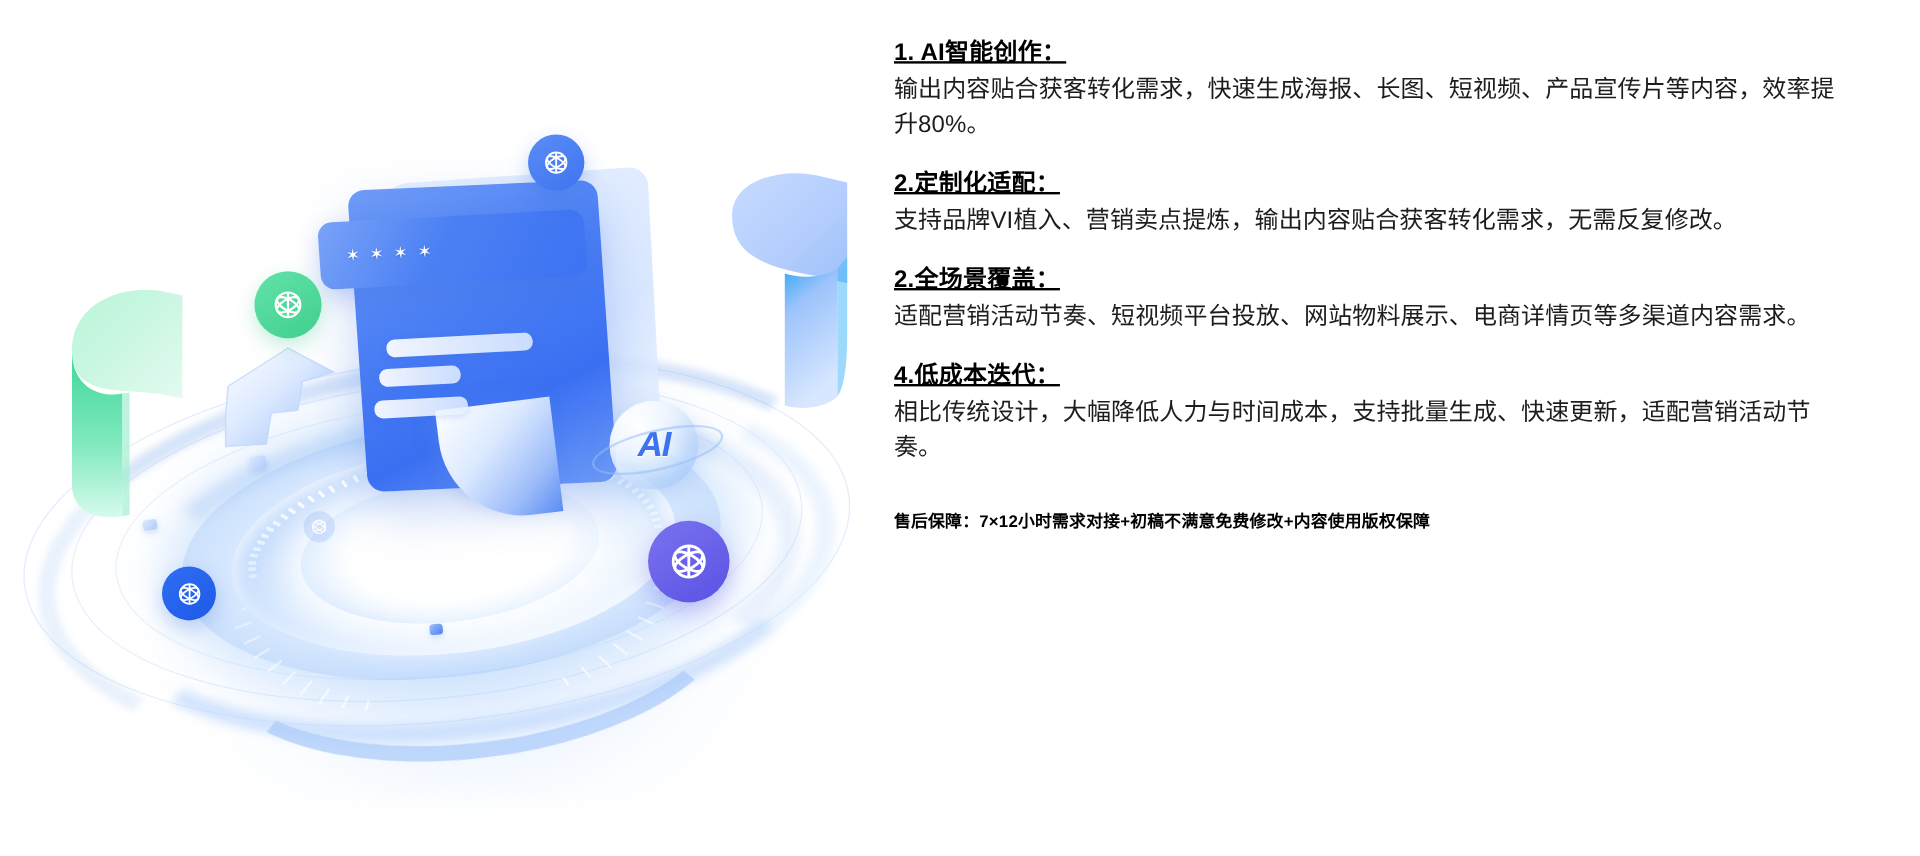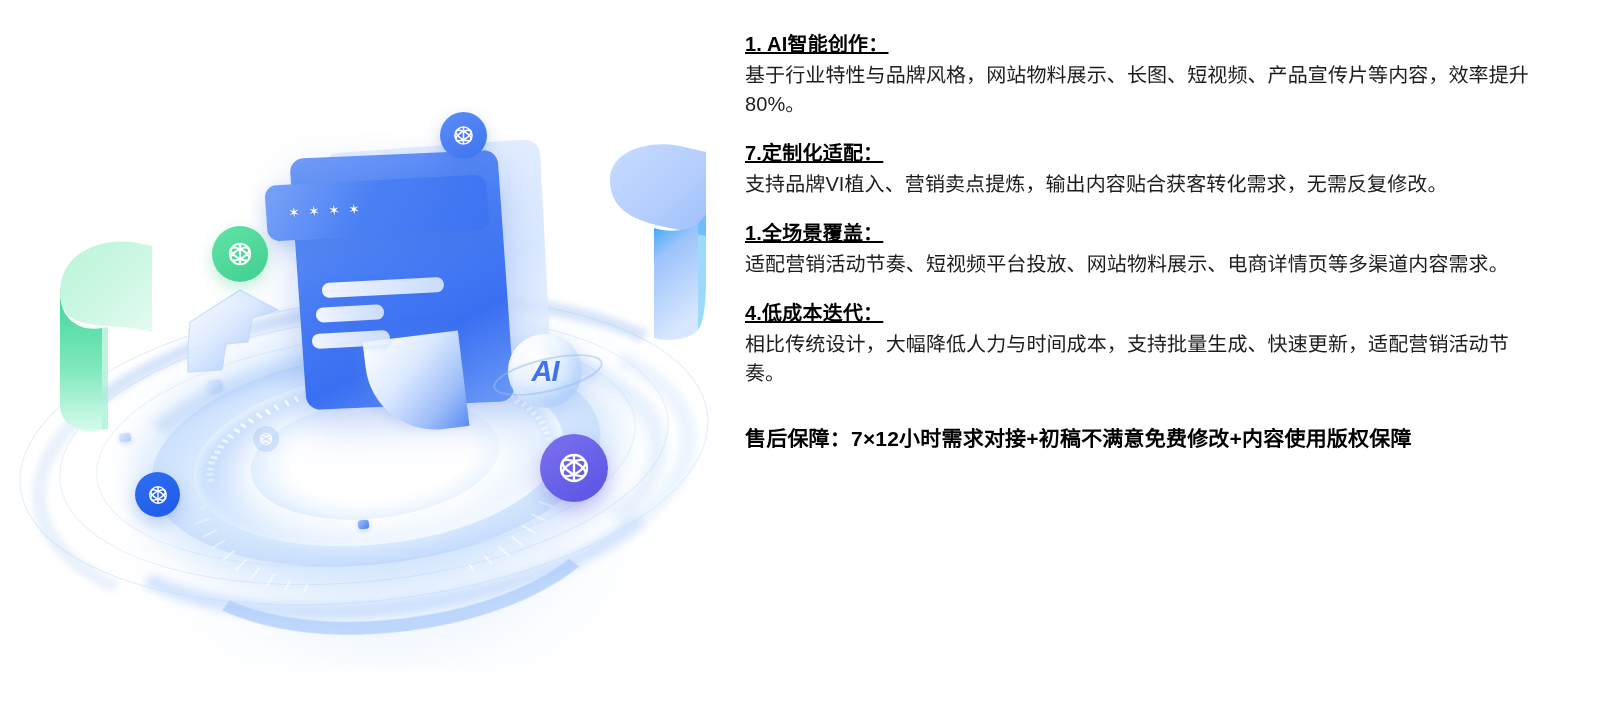--- a/index.html
+++ b/index.html
@@ -346,21 +346,21 @@
   }
   .sec-body{
     font-size:20px;
     font-weight:normal;
     color:#1d1d1d;
     line-height:1.45;
     margin:0;
     letter-spacing:.1px;
   }
   .guarantee{
-    font-size:21px;
+    font-size:14px;
     font-weight:bold;
     color:#000000;
     line-height:1.45;
     margin:0;
     letter-spacing:.2px;
     max-width:800px;
   }
 </style>
 </head>
 <body>
@@ -580,30 +580,30 @@
       </div>
 
     </div>
   </div>
 
   <div class="content">
 
 
     <div class="section">
       <h3 class="sec-title">1. AI智能创作：</h3>
-      <p class="sec-body">基于行业特性与品牌风格，网站物料展示、长图、短视频、产品宣传片等内容，效率提升80%。</p>
+      <p class="sec-body">输出内容贴合获客转化需求，快速生成海报、长图、短视频、产品宣传片等内容，效率提升80%。</p>
     </div>
 
     <div class="section">
-      <h3 class="sec-title">7.定制化适配：</h3>
+      <h3 class="sec-title">2.定制化适配：</h3>
       <p class="sec-body">支持品牌VI植入、营销卖点提炼，输出内容贴合获客转化需求，无需反复修改。</p>
     </div>
 
     <div class="section">
-      <h3 class="sec-title">1.全场景覆盖：</h3>
+      <h3 class="sec-title">2.全场景覆盖：</h3>
       <p class="sec-body">适配营销活动节奏、短视频平台投放、网站物料展示、电商详情页等多渠道内容需求。</p>
     </div>
 
     <div class="section">
       <h3 class="sec-title">4.低成本迭代：</h3>
       <p class="sec-body">相比传统设计，大幅降低人力与时间成本，支持批量生成、快速更新，适配营销活动节奏。</p>
     </div>
 
     <p class="guarantee">售后保障：7×12小时需求对接+初稿不满意免费修改+内容使用版权保障</p>
 

